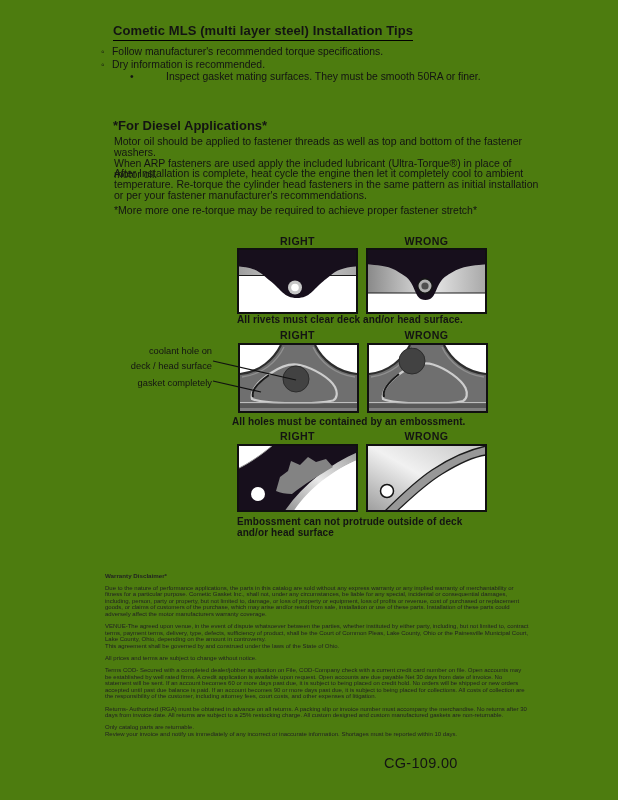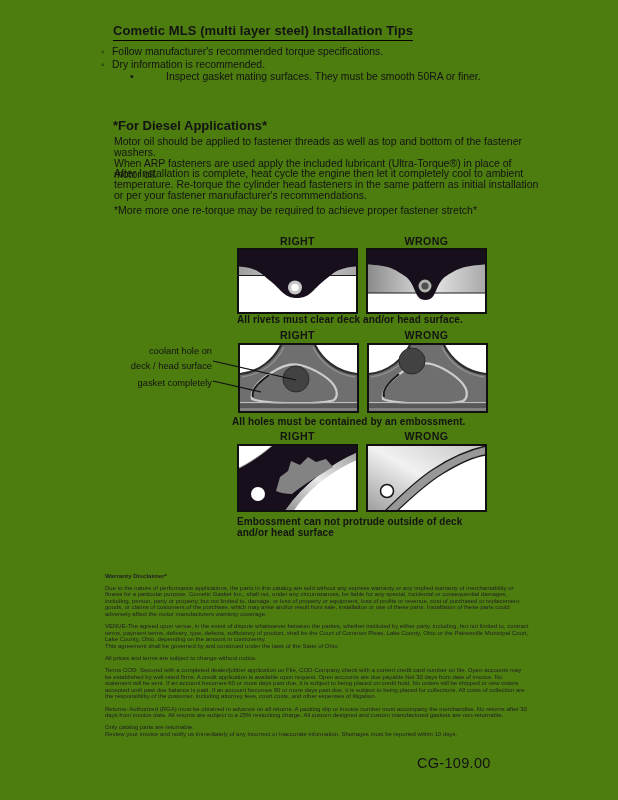--- a/index.html
+++ b/index.html
@@ -32,21 +32,21 @@
   .dlabel {
     position:absolute; left:52px; width:160px; text-align:right;
     font-size:9.3px; line-height:15px; white-space:pre-line;
   }
   #leader-overlay { position:absolute; left:0; top:0; pointer-events:none; }
 
   .disc { position:absolute; left:105px; top:573px; width:424px; font-size:6px; line-height:6.6px; color:#222; }
   .disc .disc-h { font-weight:bold; font-size:6.2px; margin:0 0 5px 0; }
   .disc p { margin:0 0 5.5px 0; }
   .disc p.tight { margin-bottom:0; }
-  .footer { position:absolute; left:384px; top:755px; font-size:14.5px; letter-spacing:0.3px;margin-left:33px; }
+  .footer { position:absolute; left:384px; top:755px; font-size:14.5px; letter-spacing:0.3px; }
 </style>
 </head>
 <body>
 
 <div class="page">
 
   <div class="title">Cometic MLS (multi layer steel) Installation Tips</div>
 
   <div class="bullets">
     <div class="b-row lvl1">

